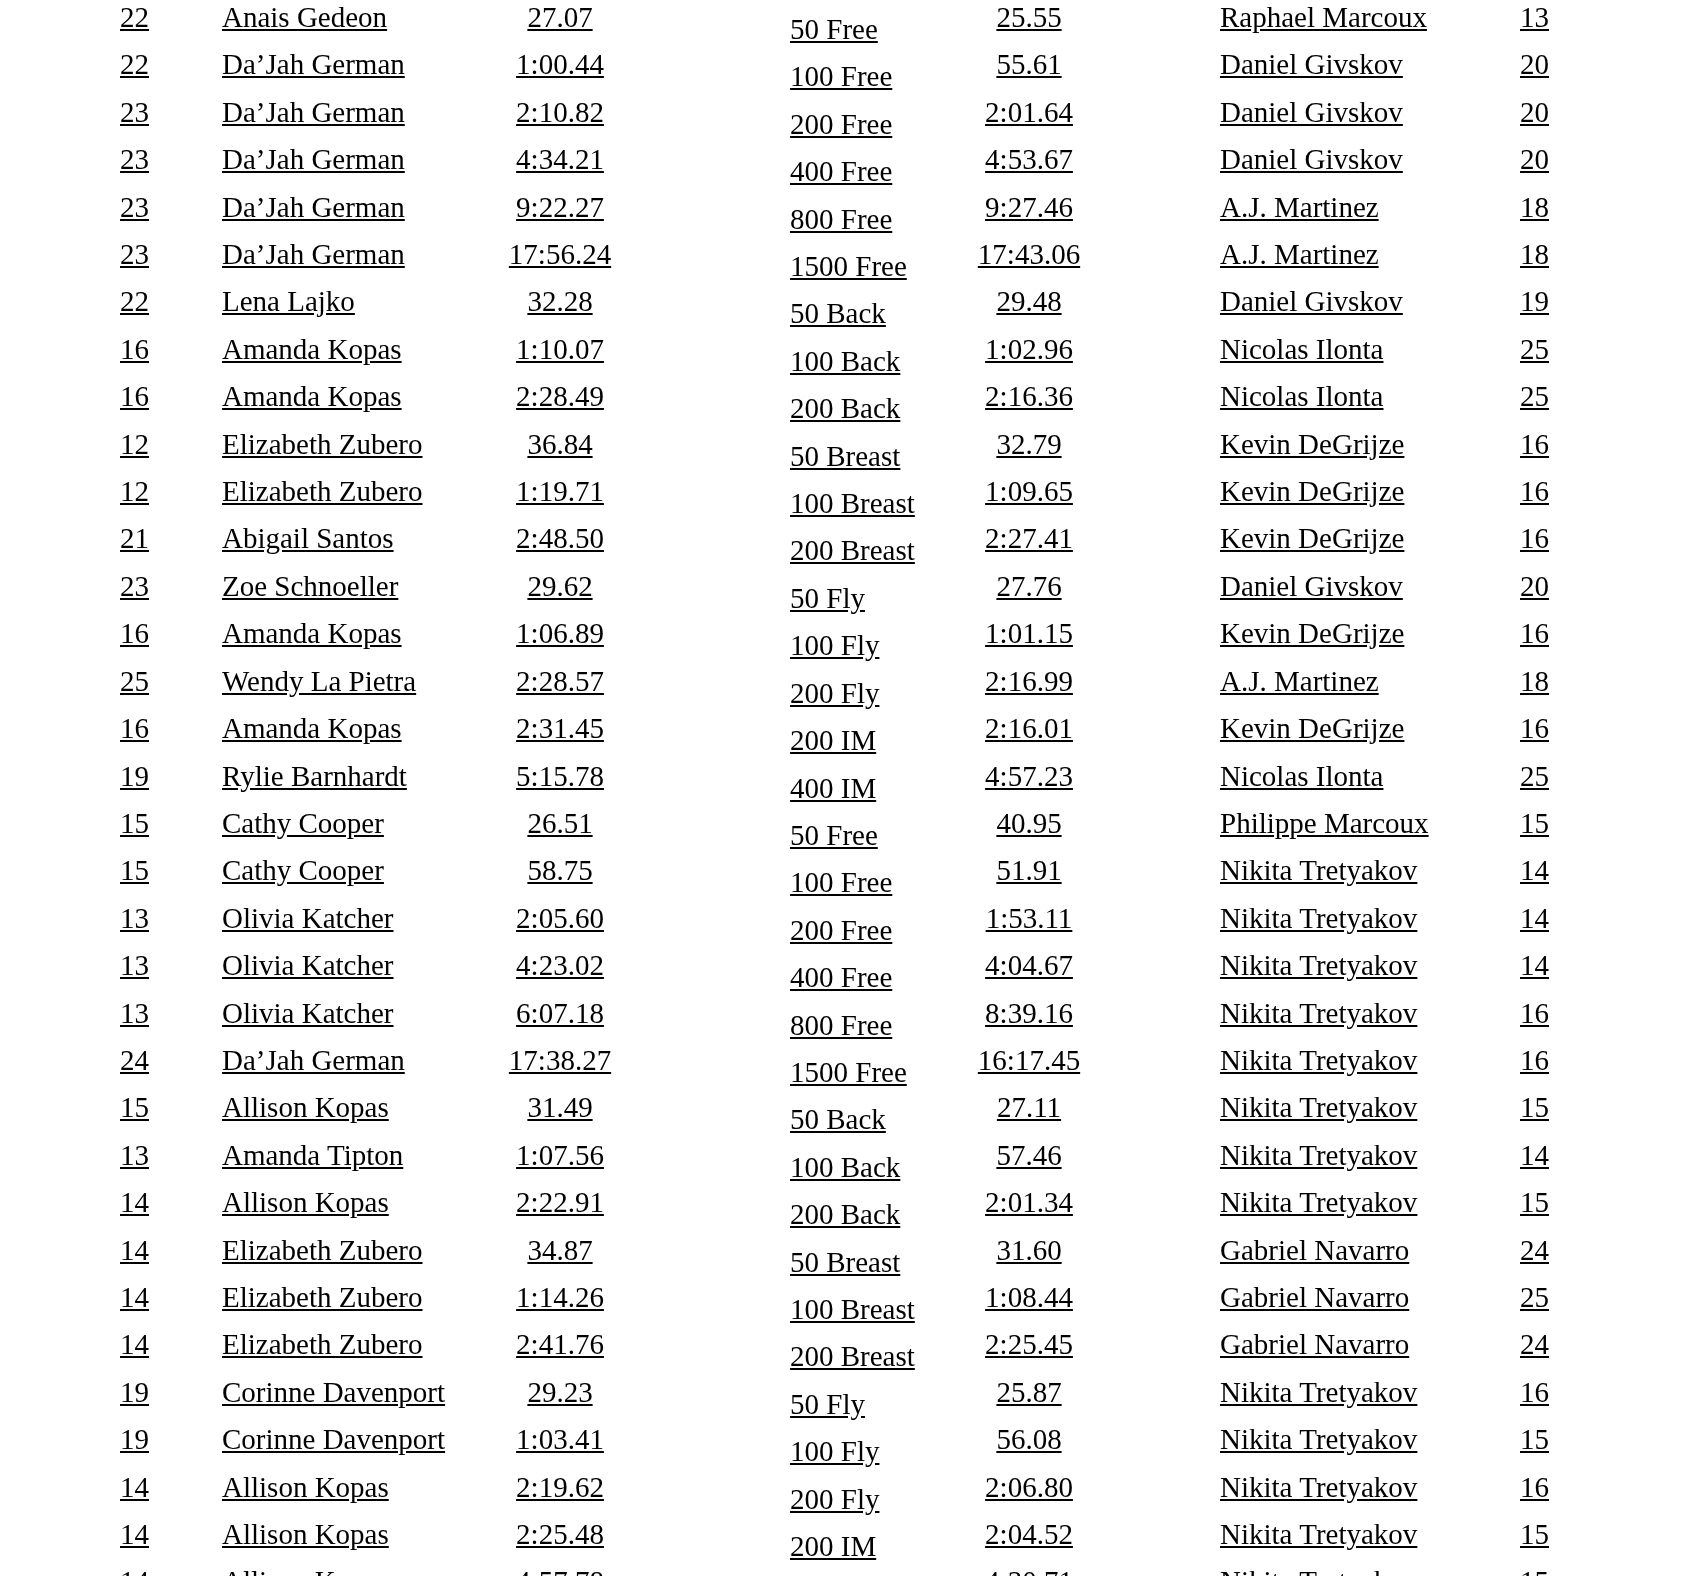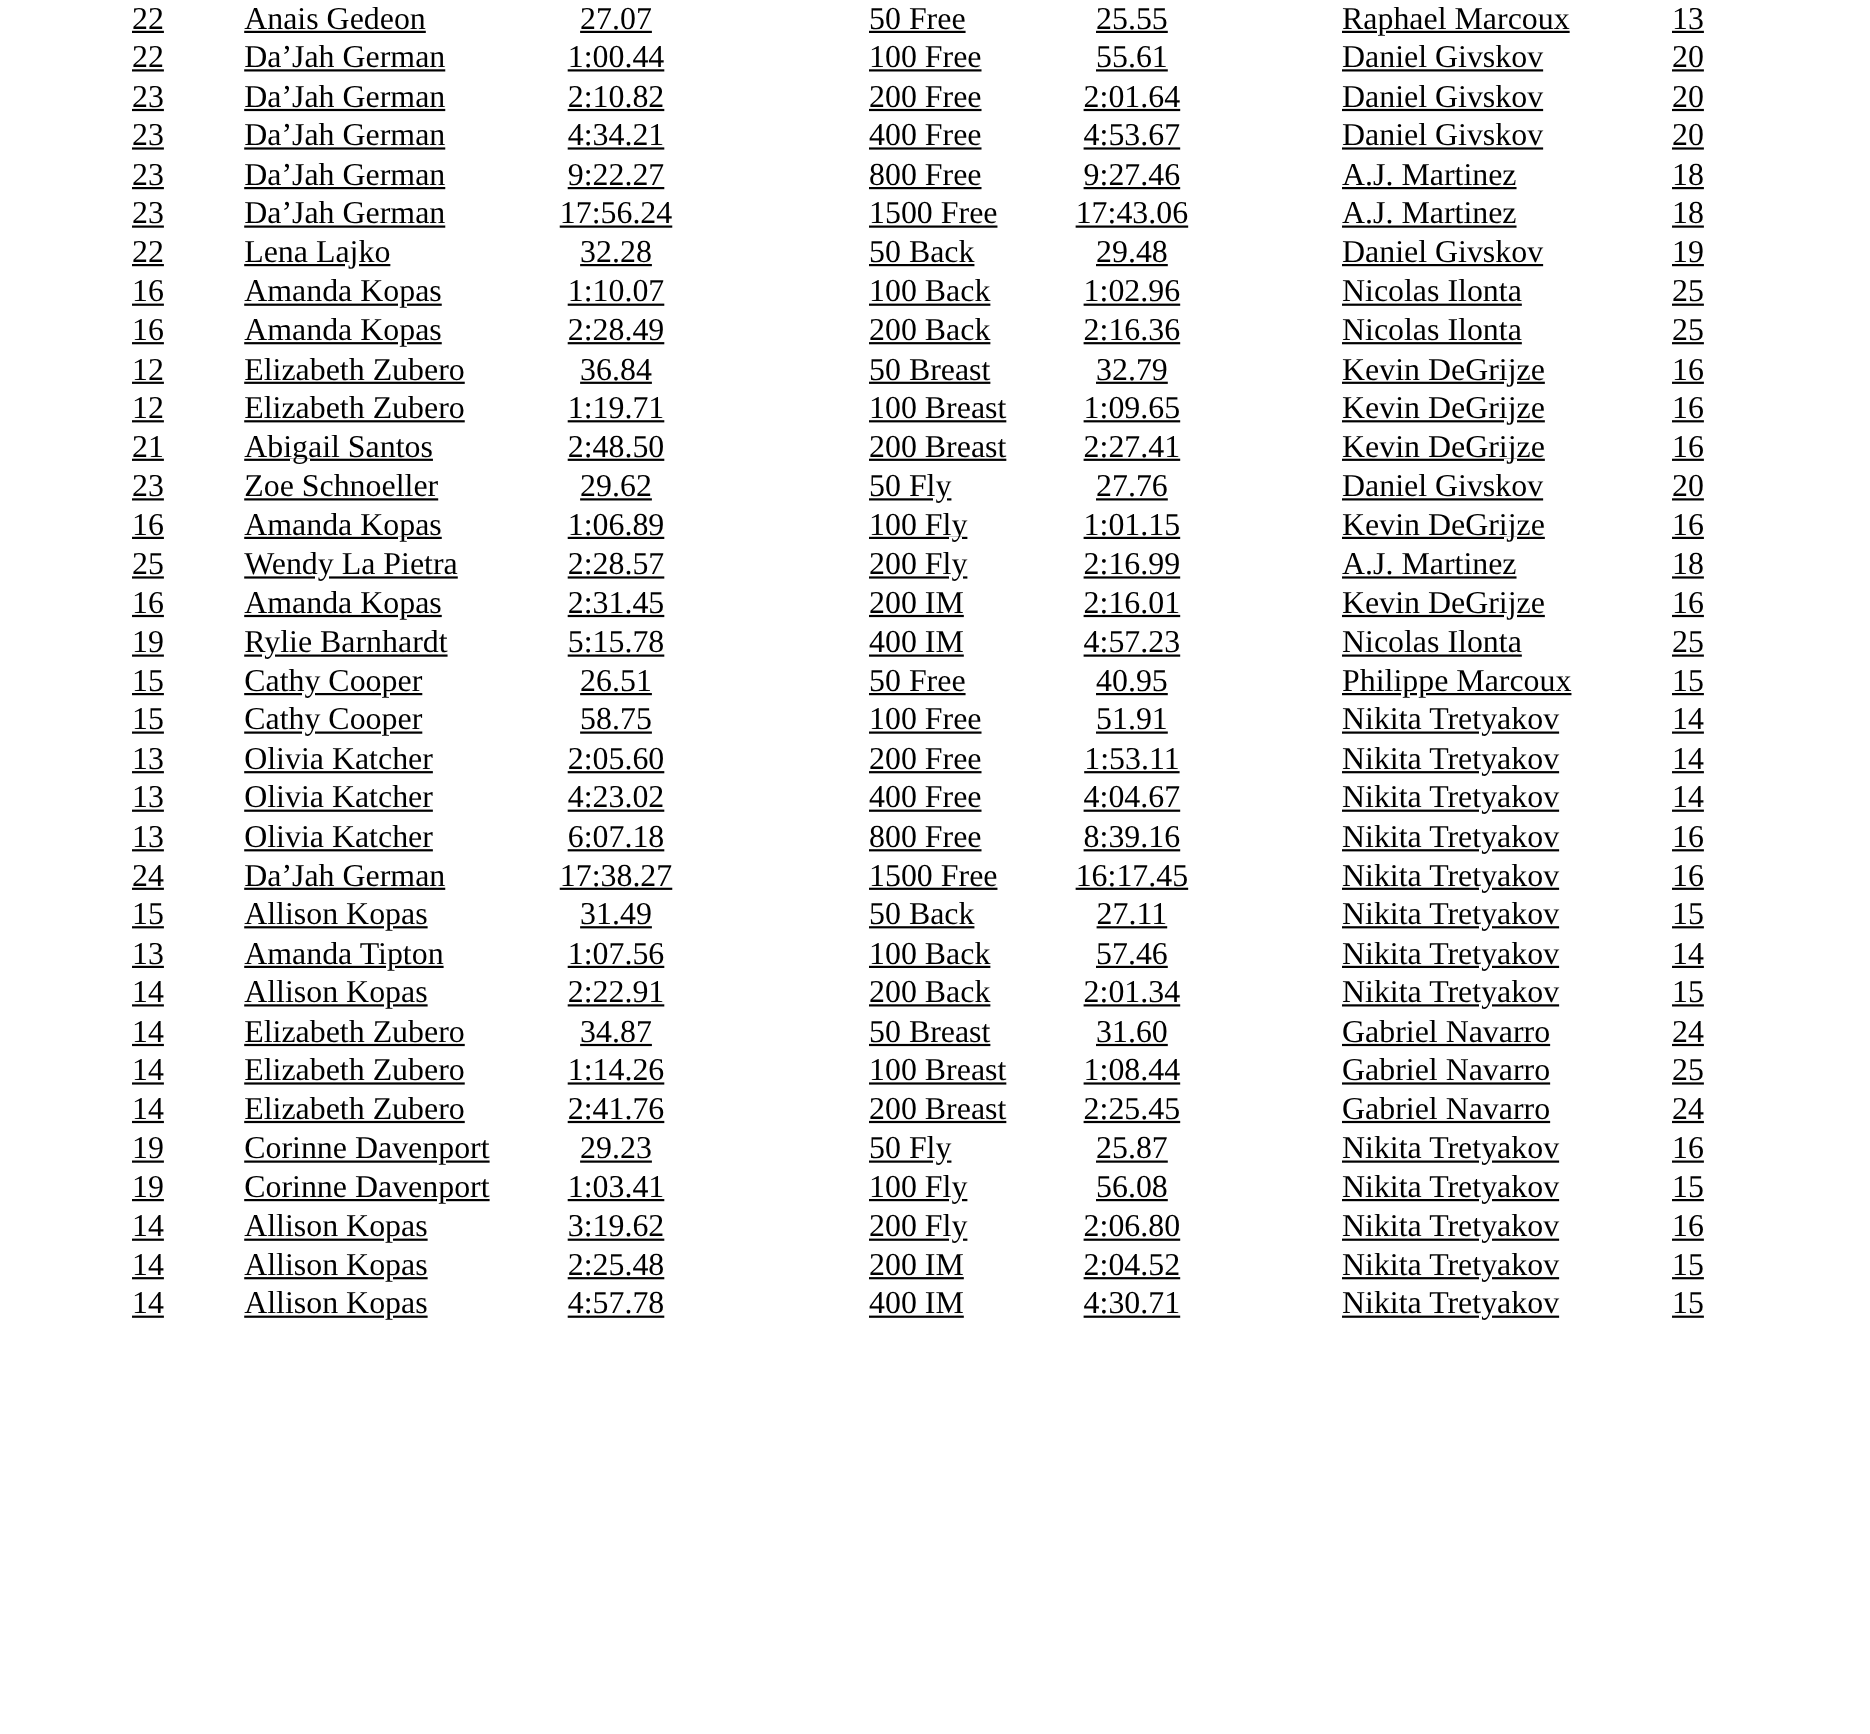--- a/index.html
+++ b/index.html
@@ -35,21 +35,21 @@
   .row {
     display: grid;
     grid-template-columns: 120px 102px 268px 140px 160px 150px 178px 102px 300px 60px;
     line-height: 35.4px;
     white-space: nowrap;
     text-decoration: underline;
   }
   .cell-num1  { grid-column: 2; }
   .cell-name  { grid-column: 3; }
   .cell-gtime { grid-column: 4; text-align: center; }
-  .cell-event { grid-column: 6; }
+  .cell-event { grid-column: 6; margin-top: 12px; }
   .cell-btime { grid-column: 7; text-align: center; }
   .cell-bname { grid-column: 9; }
   .cell-num2  { grid-column: 10; }
 </style>
 </head>
 <body>
 
 <div class="page">
 
   <section class="section section-1">
@@ -364,21 +364,21 @@
     <span class="cell-gtime">1:03.41</span>
     <span class="cell-event">100 Fly</span>
     <span class="cell-btime">56.08</span>
     <span class="cell-bname">Nikita Tretyakov</span>
     <span class="cell-num2">15</span>
   </div>
 
   <div class="row">
     <span class="cell-num1">14</span>
     <span class="cell-name">Allison Kopas</span>
-    <span class="cell-gtime">3:19.62</span>
+    <span class="cell-gtime">2:19.62</span>
     <span class="cell-event">200 Fly</span>
     <span class="cell-btime">2:06.80</span>
     <span class="cell-bname">Nikita Tretyakov</span>
     <span class="cell-num2">16</span>
   </div>
 
   <div class="row">
     <span class="cell-num1">14</span>
     <span class="cell-name">Allison Kopas</span>
     <span class="cell-gtime">2:25.48</span>

